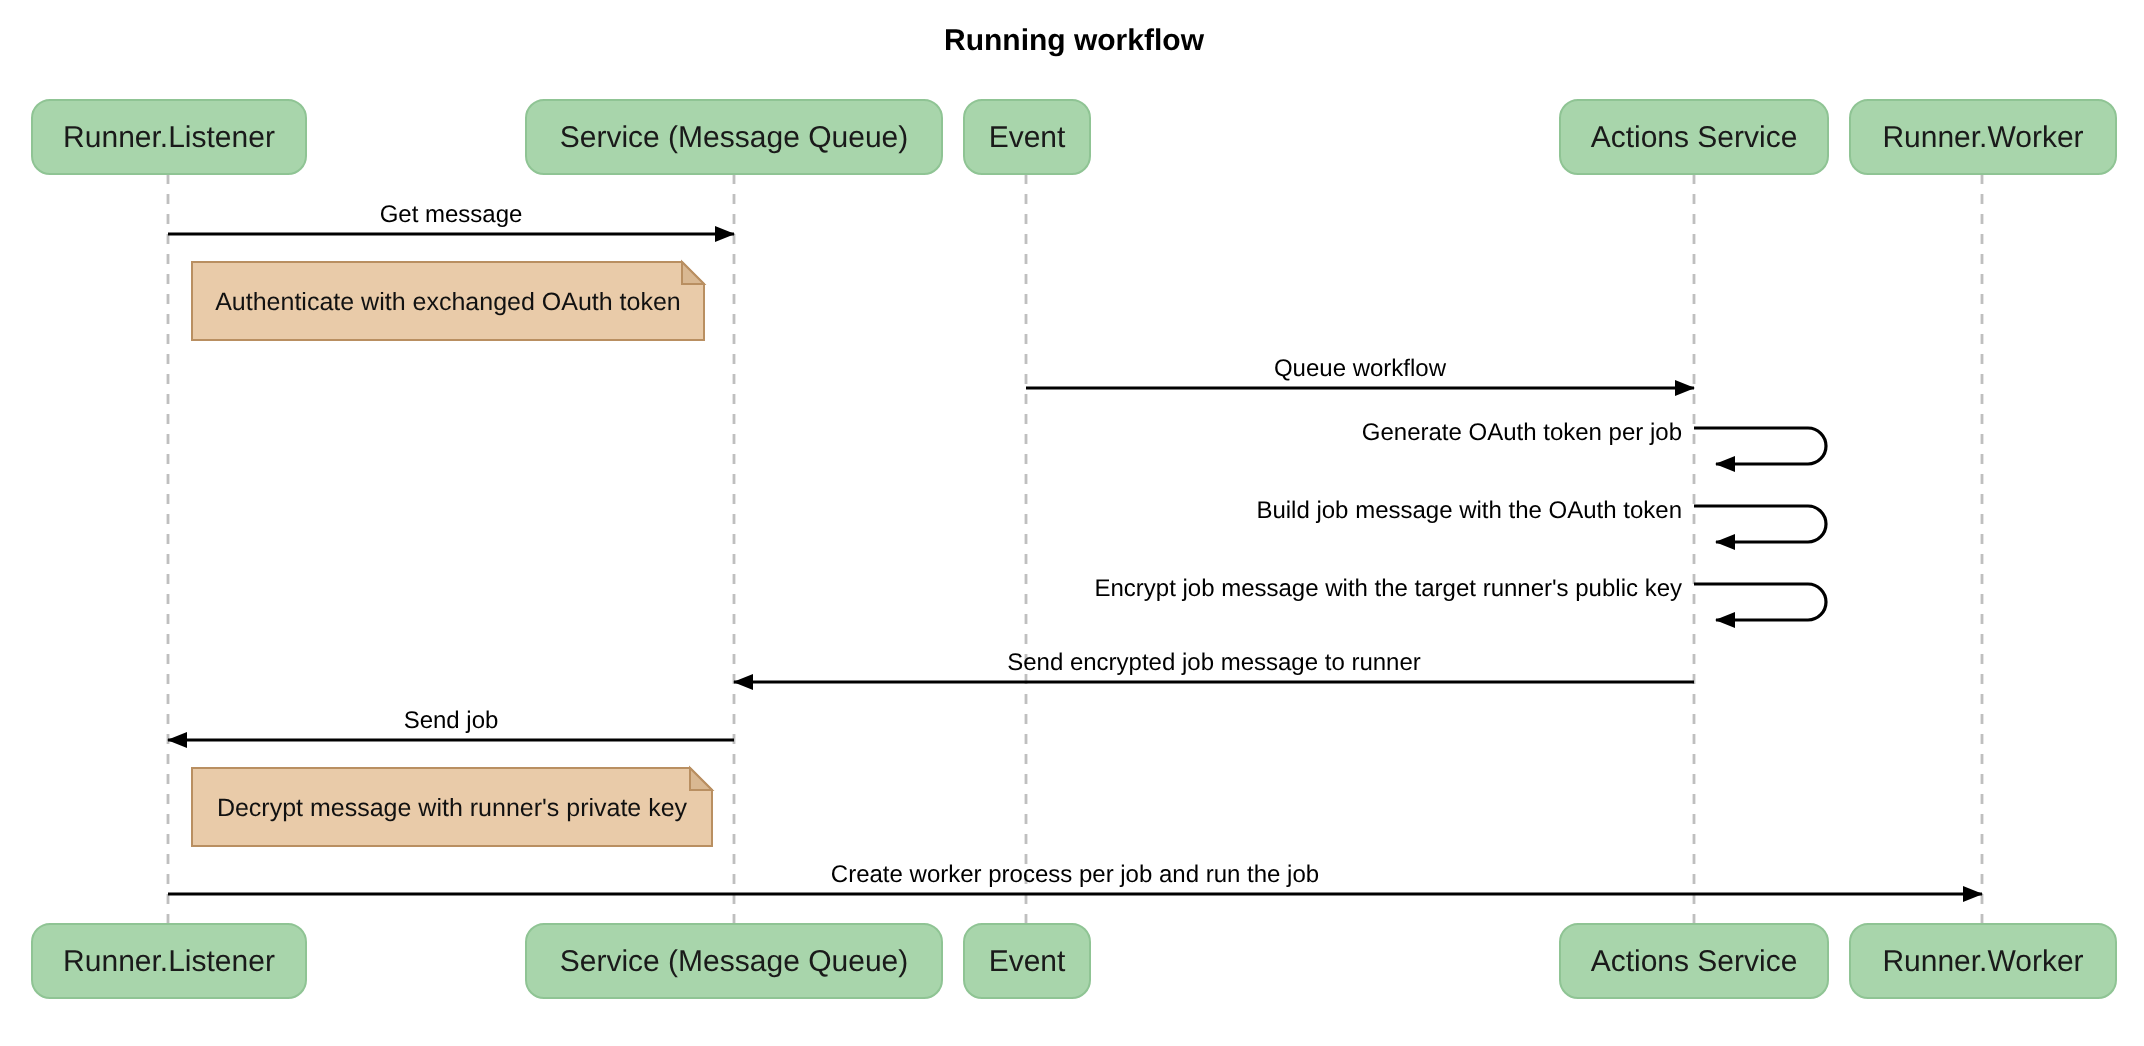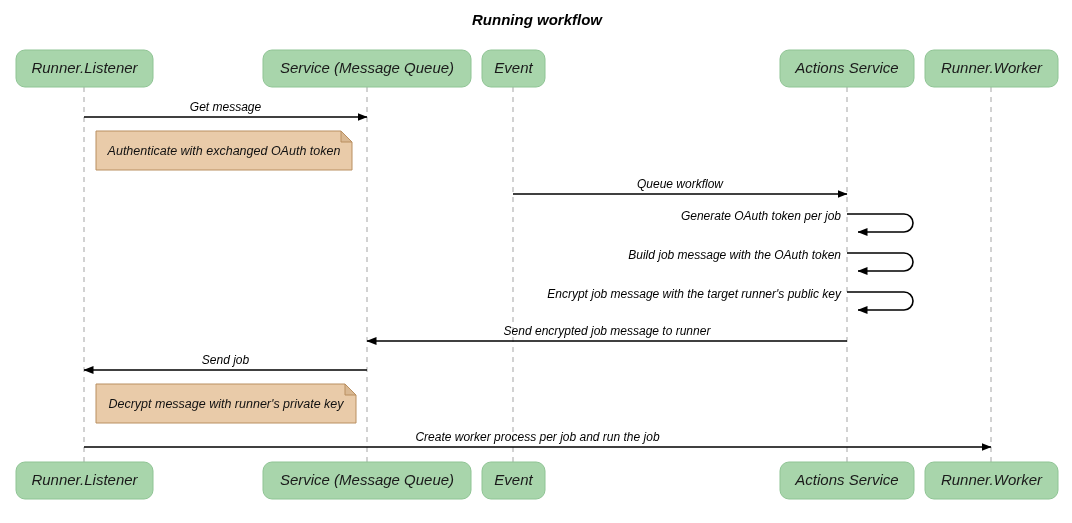--- a/index.html
+++ b/index.html
@@ -11,21 +11,20 @@
   body {
     font-family: "Liberation Sans", sans-serif;
     color: #000000;
   }
   #diagram-root {
     position: relative;
     width: 1072px;
     height: 518px;
     background: #ffffff;
     overflow: hidden;
-    font-style: italic;
   }
   #diagram-svg {
     position: absolute;
     left: 0;
     top: 0;
     width: 1072px;
     height: 523px;
     display: block;
   }
   .diagram-title {

